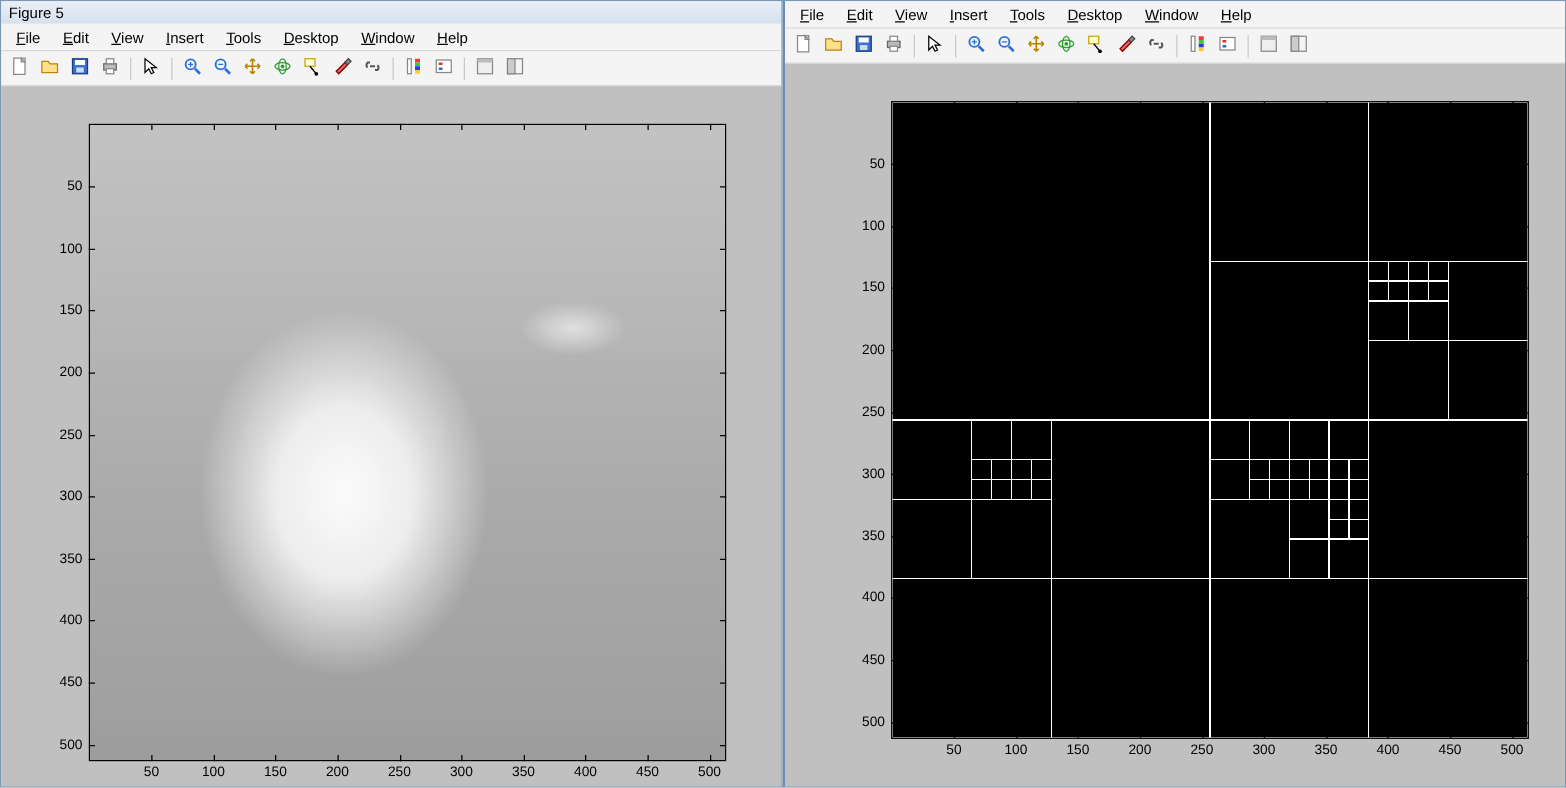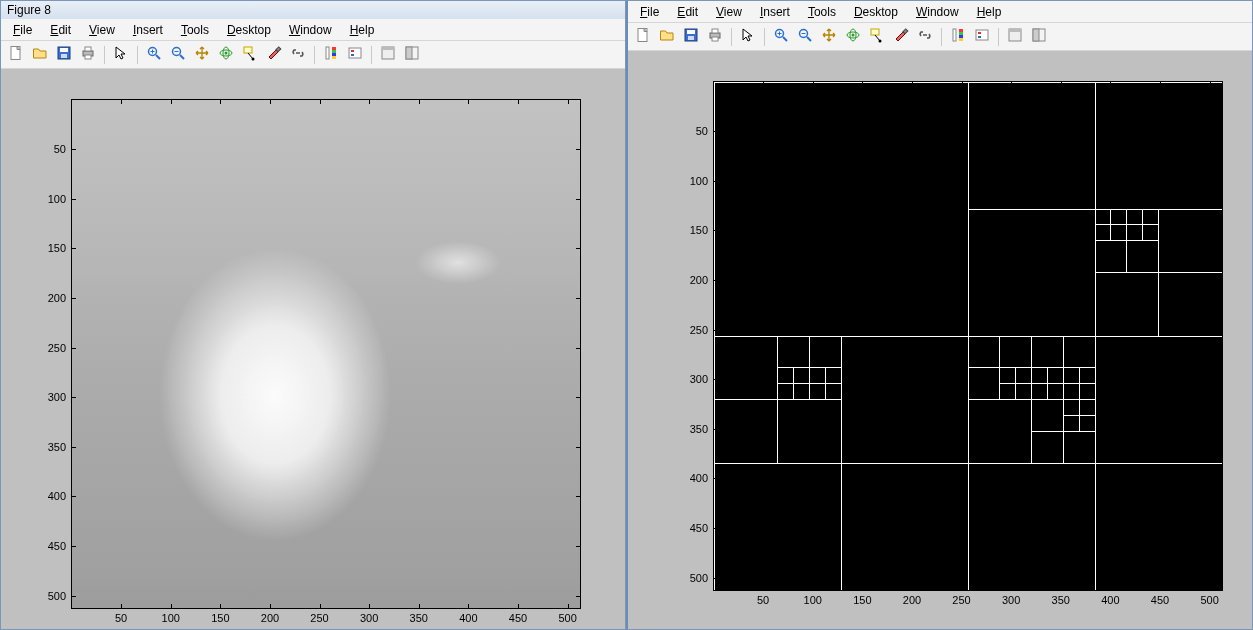--- a/index.html
+++ b/index.html
@@ -35,21 +35,21 @@
   svg.qt { width:100%; height:100%; display:block; }
   svg.qt rect { fill:none; stroke:#fff; stroke-width:1; shape-rendering:crispEdges; }
 </style>
 </head>
 <body>
 
 <div class="desktop">
 
   <div class="figure-window">
     <div class="titlebar">
-      <span>Figure 8</span>
+      <span>Figure 5</span>
     </div>
     <div class="menubar" id="menubar-1">
         <div class="menuitem"><span class="underline">F</span>ile</div>
         <div class="menuitem"><span class="underline">E</span>dit</div>
         <div class="menuitem"><span class="underline">V</span>iew</div>
         <div class="menuitem"><span class="underline">I</span>nsert</div>
         <div class="menuitem"><span class="underline">T</span>ools</div>
         <div class="menuitem"><span class="underline">D</span>esktop</div>
         <div class="menuitem"><span class="underline">W</span>indow</div>
         <div class="menuitem"><span class="underline">H</span>elp</div>

